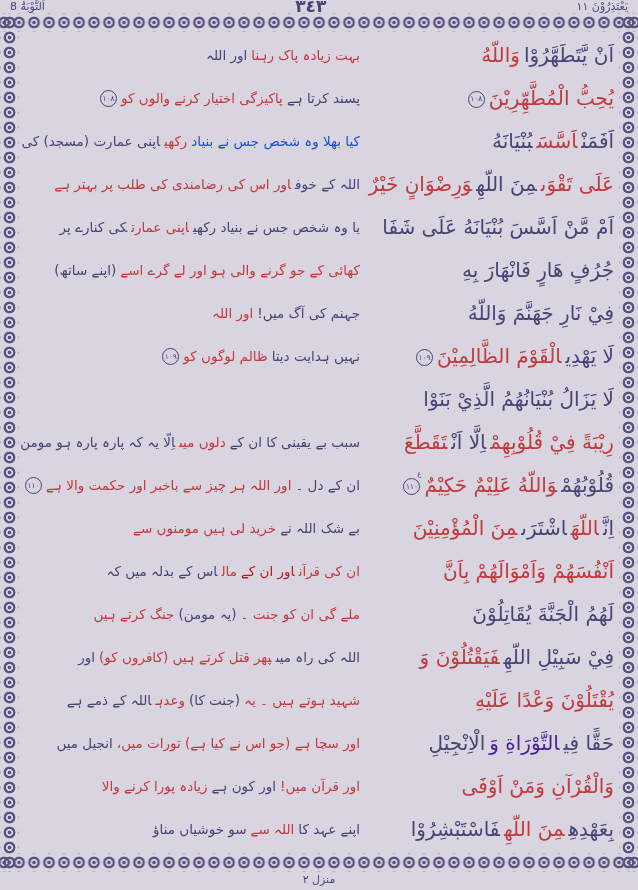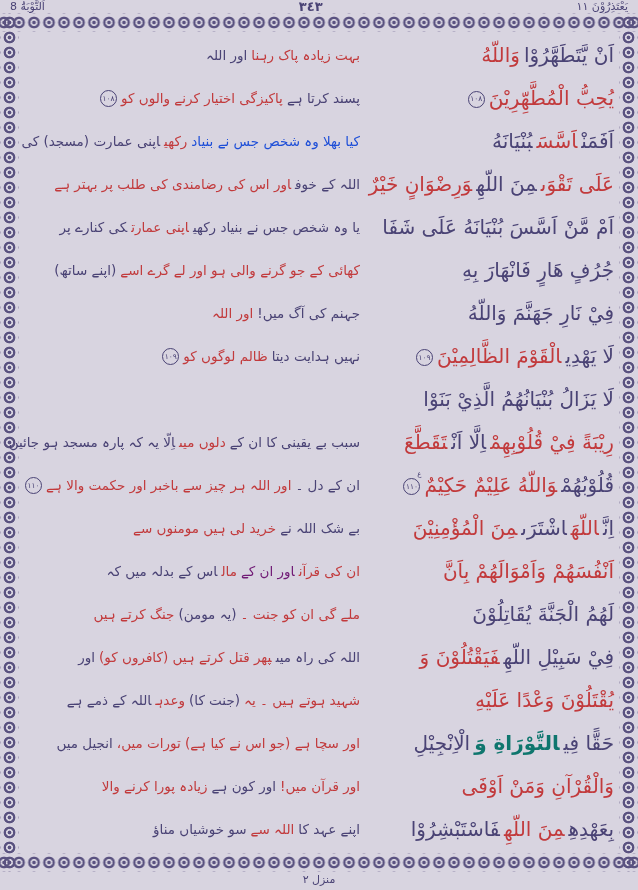--- a/index.html
+++ b/index.html
@@ -24,21 +24,21 @@
   .b-bottom{bottom:18px;left:0;right:0;height:19px;}
   .b-left{left:0;top:13px;bottom:18px;width:19px;}
   .b-right{right:0;top:13px;bottom:18px;width:19px;}
 
   .header{
     position:absolute;top:0;left:0;right:0;height:14px;
     display:flex;justify-content:space-between;align-items:flex-start;
     padding:0 10px;box-sizing:border-box;
     color:#4a4375;font-size:11px;line-height:13px;
   }
-  .header .center{font-weight:bold;font-size:13px;}
+  .header .center{font-weight:bold;font-size:17px;}
   .footer{
     position:absolute;bottom:0;left:0;right:0;height:18px;
     text-align:center;color:#4a4375;font-size:11px;line-height:16px;
   }
 
   .content{
     position:absolute;top:34px;bottom:40px;left:24px;right:24px;
     display:flex;flex-direction:column;justify-content:space-between;
   }
   .row{
@@ -117,48 +117,48 @@
       </div>
       <div class="row">
         <div class="ar"><span class="seg" style="color: rgb(74, 67, 117);">لَا يَهْدِي</span><span class="seg" style="color: rgb(194, 58, 60);">الْقَوْمَ الظَّالِمِيْنَ</span><span class="badge">١٠٩</span></div>
         <div class="ur"><span class="seg" style="color: rgb(74, 67, 117);">نہیں ہدایت دیتا</span><span class="seg" style="color: rgb(194, 58, 60);">ظالم لوگوں کو</span><span class="badge">١٠٩</span></div>
       </div>
       <div class="row">
         <div class="ar"><span class="seg" style="color: rgb(74, 67, 117);">لَا يَزَالُ بُنْيَانُهُمُ الَّذِيْ بَنَوْا</span></div>
       </div>
       <div class="row">
         <div class="ar"><span class="seg" style="color: rgb(194, 58, 60);">رِيْبَةً فِيْ قُلُوْبِهِمْ</span><span class="seg" style="color: rgb(74, 67, 117);">اِلَّا اَنْ</span><span class="seg" style="color: rgb(194, 58, 60);">تَقَطَّعَ</span></div>
-        <div class="ur"><span class="seg" style="color: rgb(74, 67, 117);">سبب بے یقینی کا ان کے</span><span class="seg" style="color: rgb(194, 58, 60);">دلوں میں</span><span class="seg" style="color: rgb(74, 67, 117);">اِلّا یہ کہ پارہ مسجد ہو جائیں</span></div>
+        <div class="ur"><span class="seg" style="color: rgb(74, 67, 117);">سبب بے یقینی کا ان کے</span><span class="seg" style="color: rgb(194, 58, 60);">دلوں میں</span><span class="seg" style="color: rgb(74, 67, 117);">اِلّا یہ کہ پارہ پارہ ہو مومن</span></div>
       </div>
       <div class="row">
         <div class="ar"><span class="seg" style="color: rgb(74, 67, 117);">قُلُوْبُهُمْ</span><span class="seg" style="color: rgb(194, 58, 60);">وَاللّهُ عَلِيْمٌ حَكِيْمٌ</span><span class="badge">١١٠<span class="sup">ع</span></span></div>
         <div class="ur"><span class="seg" style="color: rgb(74, 67, 117);">ان کے دل ۔</span><span class="seg" style="color: rgb(194, 58, 60);">اور اللہ ہر چیز سے باخبر اور حکمت والا ہے</span><span class="badge">١١٠</span></div>
       </div>
       <div class="row">
         <div class="ar"><span class="seg" style="color: rgb(74, 67, 117);">اِنَّ</span><span class="seg" style="color: rgb(194, 58, 60);">اللّهَ</span><span class="seg" style="color: rgb(74, 67, 117);">اشْتَرَى</span><span class="seg" style="color: rgb(194, 58, 60);">مِنَ الْمُؤْمِنِيْنَ</span></div>
         <div class="ur"><span class="seg" style="color: rgb(74, 67, 117);">بے شک اللہ نے</span><span class="seg" style="color: rgb(194, 58, 60);">خرید لی ہیں مومنوں سے</span></div>
       </div>
       <div class="row">
         <div class="ar"><span class="seg" style="color: rgb(194, 58, 60);">اَنْفُسَهُمْ وَاَمْوَالَهُمْ بِاَنَّ</span></div>
-        <div class="ur"><span class="seg" style="color: rgb(194, 58, 60);">ان کی قرآن</span><span class="seg" style="color: #701a75;">اور ان کے</span><span class="seg" style="color: rgb(194, 58, 60);">مال</span><span class="seg" style="color: rgb(74, 67, 117);">اس کے بدلہ میں کہ</span></div>
+        <div class="ur"><span class="seg" style="color: rgb(194, 58, 60);">ان کی قرآن</span><span class="seg" style="color: #b91c1c;">اور ان کے</span><span class="seg" style="color: rgb(194, 58, 60);">مال</span><span class="seg" style="color: rgb(74, 67, 117);">اس کے بدلہ میں کہ</span></div>
       </div>
       <div class="row">
         <div class="ar"><span class="seg" style="color: rgb(74, 67, 117);">لَهُمُ الْجَنَّةَ يُقَاتِلُوْنَ</span></div>
         <div class="ur"><span class="seg" style="color: rgb(194, 58, 60);">ملے گی ان کو جنت ۔</span><span class="seg" style="color: rgb(74, 67, 117);">(یہ مومن)</span><span class="seg" style="color: rgb(194, 58, 60);">جنگ کرتے ہیں</span></div>
       </div>
       <div class="row">
         <div class="ar"><span class="seg" style="color: rgb(74, 67, 117);">فِيْ سَبِيْلِ اللّهِ</span><span class="seg" style="color: rgb(194, 58, 60);">فَيَقْتُلُوْنَ وَ</span></div>
         <div class="ur"><span class="seg" style="color: rgb(74, 67, 117);">اللہ کی راہ میں</span><span class="seg" style="color: rgb(194, 58, 60);">پھر قتل کرتے ہیں (کافروں کو)</span><span class="seg" style="color: rgb(74, 67, 117);">اور</span></div>
       </div>
       <div class="row">
         <div class="ar"><span class="seg" style="color: rgb(194, 58, 60);">يُقْتَلُوْنَ وَعْدًا عَلَيْهِ</span></div>
         <div class="ur"><span class="seg" style="color: rgb(194, 58, 60);">شہید ہوتے ہیں ۔ یہ</span><span class="seg" style="color: rgb(74, 67, 117);">(جنت کا)</span><span class="seg" style="color: rgb(194, 58, 60);">وعدہ</span><span class="seg" style="color: rgb(74, 67, 117);">اللہ کے ذمے ہے</span></div>
       </div>
       <div class="row">
-        <div class="ar"><span class="seg" style="color: rgb(74, 67, 117); margin-top: 7px;">حَقًّا فِي</span><span class="seg" style="color: #0f766e; font-weight: bold;">التَّوْرَاةِ وَ</span><span class="seg" style="color: rgb(74, 67, 117);">الْاِنْجِيْلِ</span></div>
+        <div class="ar"><span class="seg" style="color: rgb(74, 67, 117); margin-top: 7px;">حَقًّا فِي</span><span class="seg" style="color: #4c1d95;">التَّوْرَاةِ وَ</span><span class="seg" style="color: rgb(74, 67, 117);">الْاِنْجِيْلِ</span></div>
         <div class="ur"><span class="seg" style="color: rgb(194, 58, 60);">اور سچا ہے (جو اس نے کیا ہے) تورات میں،</span><span class="seg" style="color: rgb(74, 67, 117);">انجیل میں</span></div>
       </div>
       <div class="row">
         <div class="ar"><span class="seg" style="color: rgb(194, 58, 60);">وَالْقُرْآنِ وَمَنْ اَوْفَى</span></div>
         <div class="ur"><span class="seg" style="color: rgb(194, 58, 60); margin-top: 8px;">اور قرآن میں!</span><span class="seg" style="color: rgb(74, 67, 117);">اور کون ہے</span><span class="seg" style="color: rgb(194, 58, 60);">زیادہ پورا کرنے والا</span></div>
       </div>
       <div class="row">
         <div class="ar"><span class="seg" style="color: rgb(74, 67, 117);">بِعَهْدِهِ</span><span class="seg" style="color: rgb(194, 58, 60);">مِنَ اللّهِ</span><span class="seg" style="color: rgb(74, 67, 117);">فَاسْتَبْشِرُوْا</span></div>
         <div class="ur"><span class="seg" style="color: rgb(74, 67, 117);">اپنے عہد کا</span><span class="seg" style="color: rgb(194, 58, 60);">اللہ سے</span><span class="seg" style="color: rgb(74, 67, 117);">سو خوشیاں مناؤ</span></div>
       </div>

